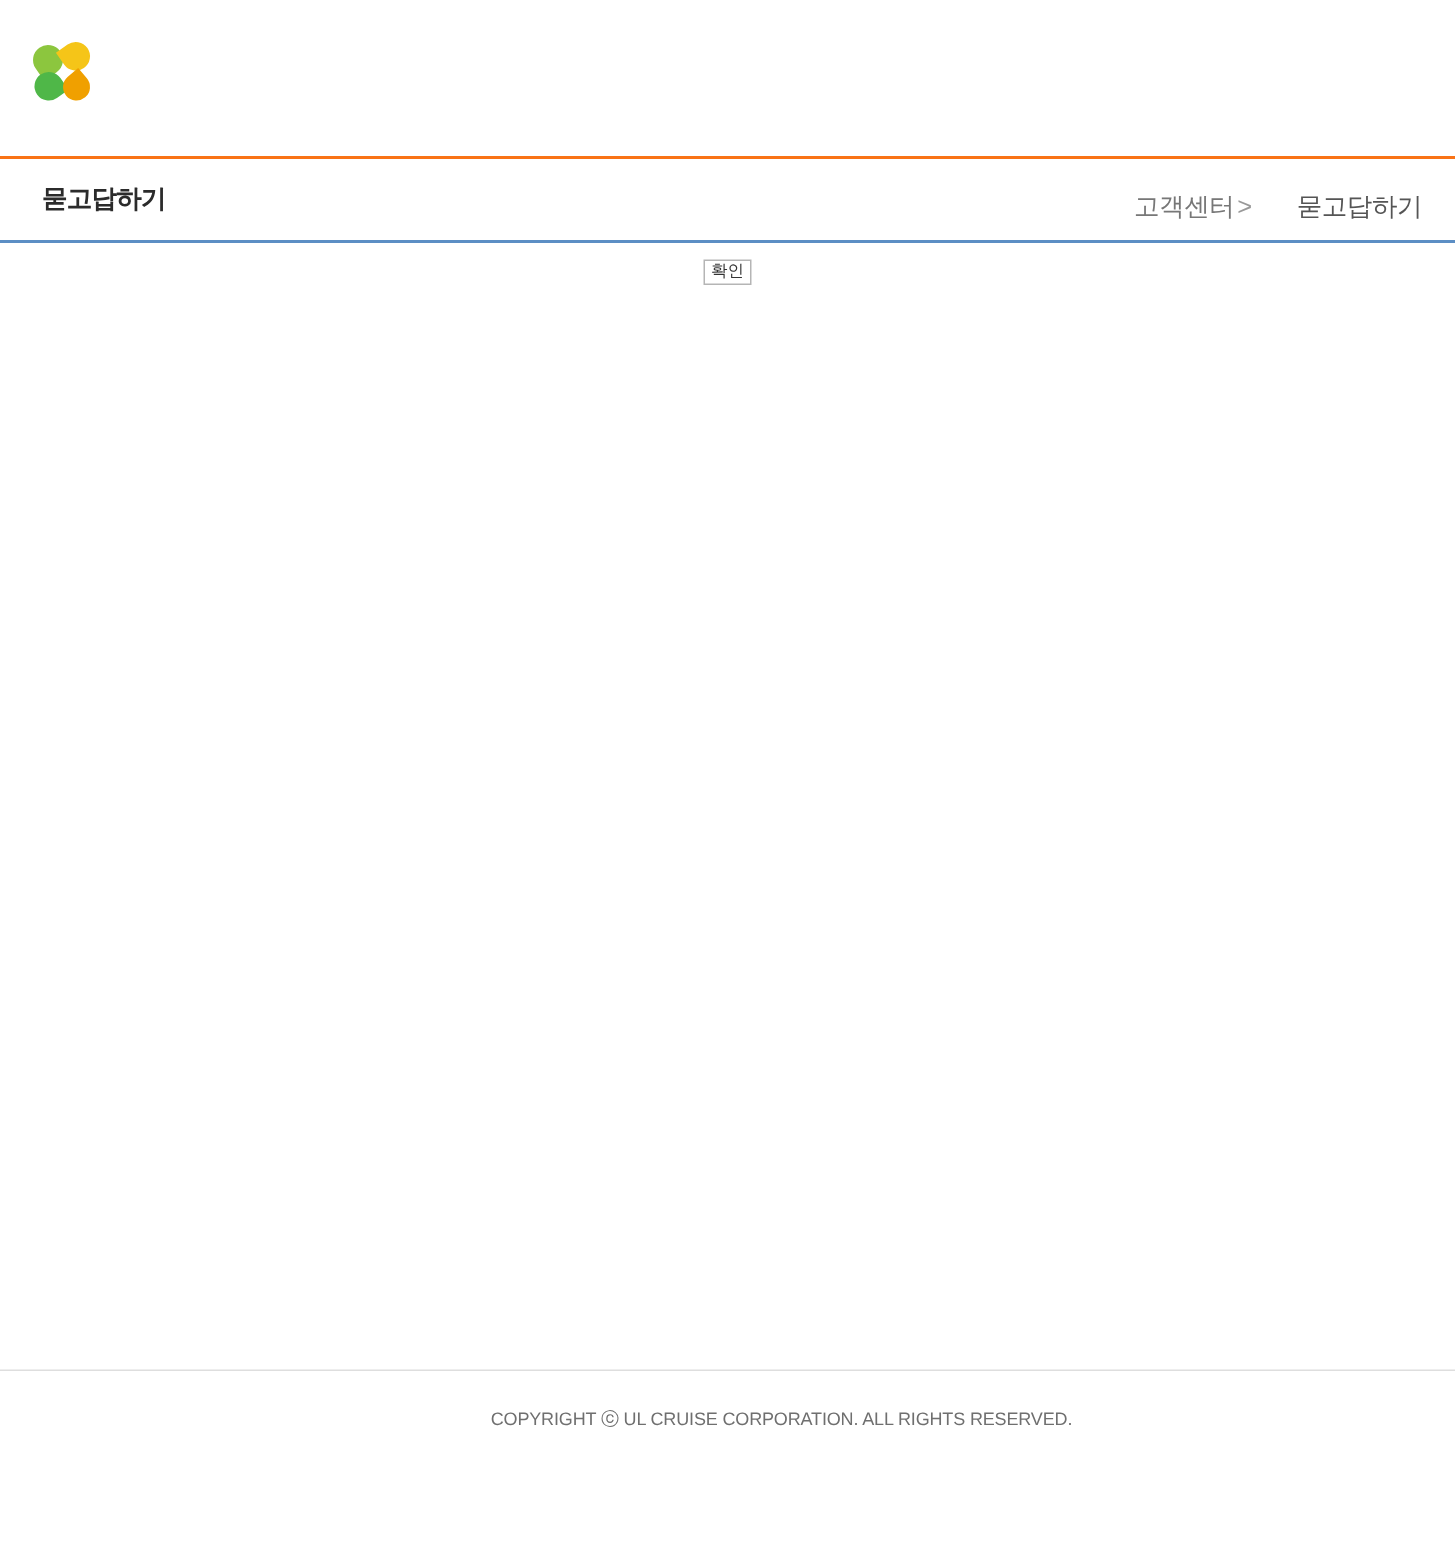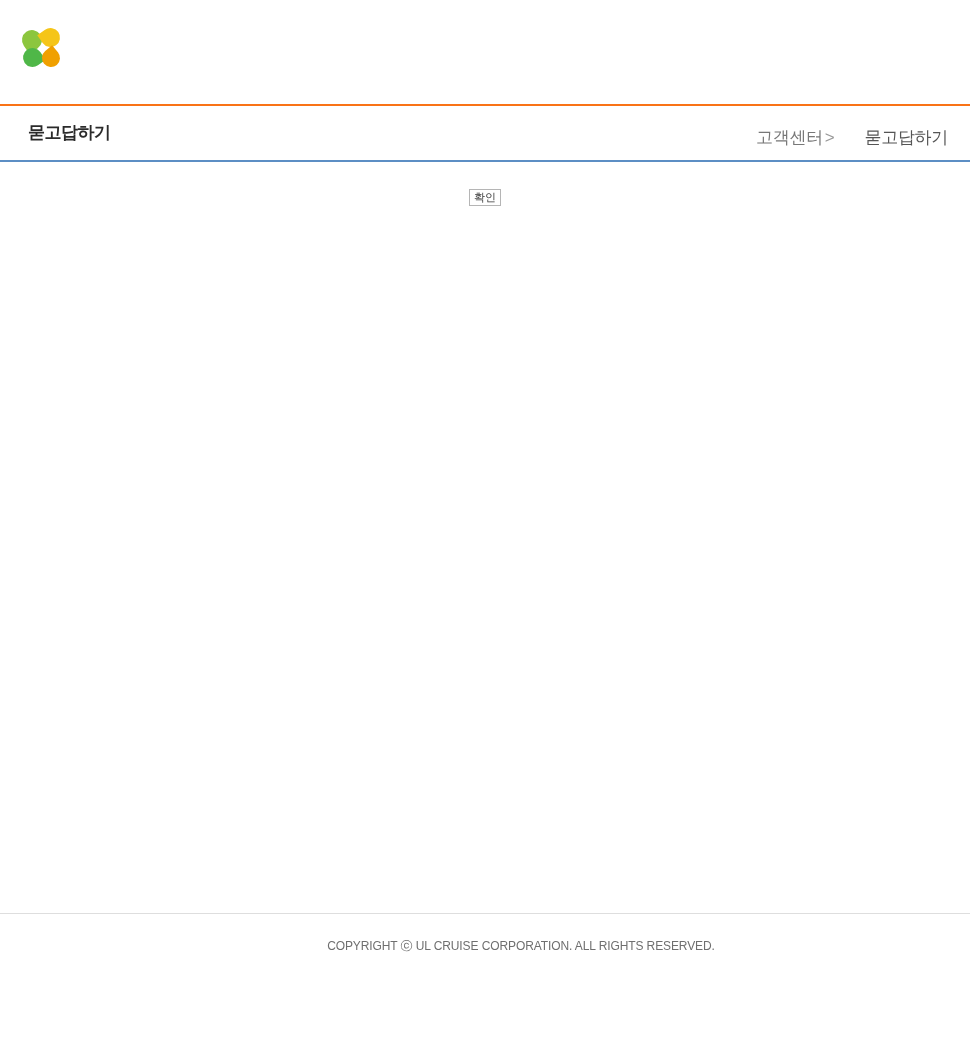--- a/index.html
+++ b/index.html
@@ -139,21 +139,21 @@
     width: 352px;
     height: 22px;
     border: 1px solid #c8c8c8;
     background: #ffffff;
     font-size: 13px;
     padding: 0 4px;
     box-sizing: border-box;
     outline: none;
   }
   .btn-row {
-    margin-top: 25px;
+    margin-top: 9px;
     text-align: center;
   }
   .btn-confirm {
     display: inline-block;
     min-width: 26px;
     height: 17px;
     line-height: 15px;
     border: 1px solid #b5b5b5;
     background: #ffffff;
     font-size: 11px;

